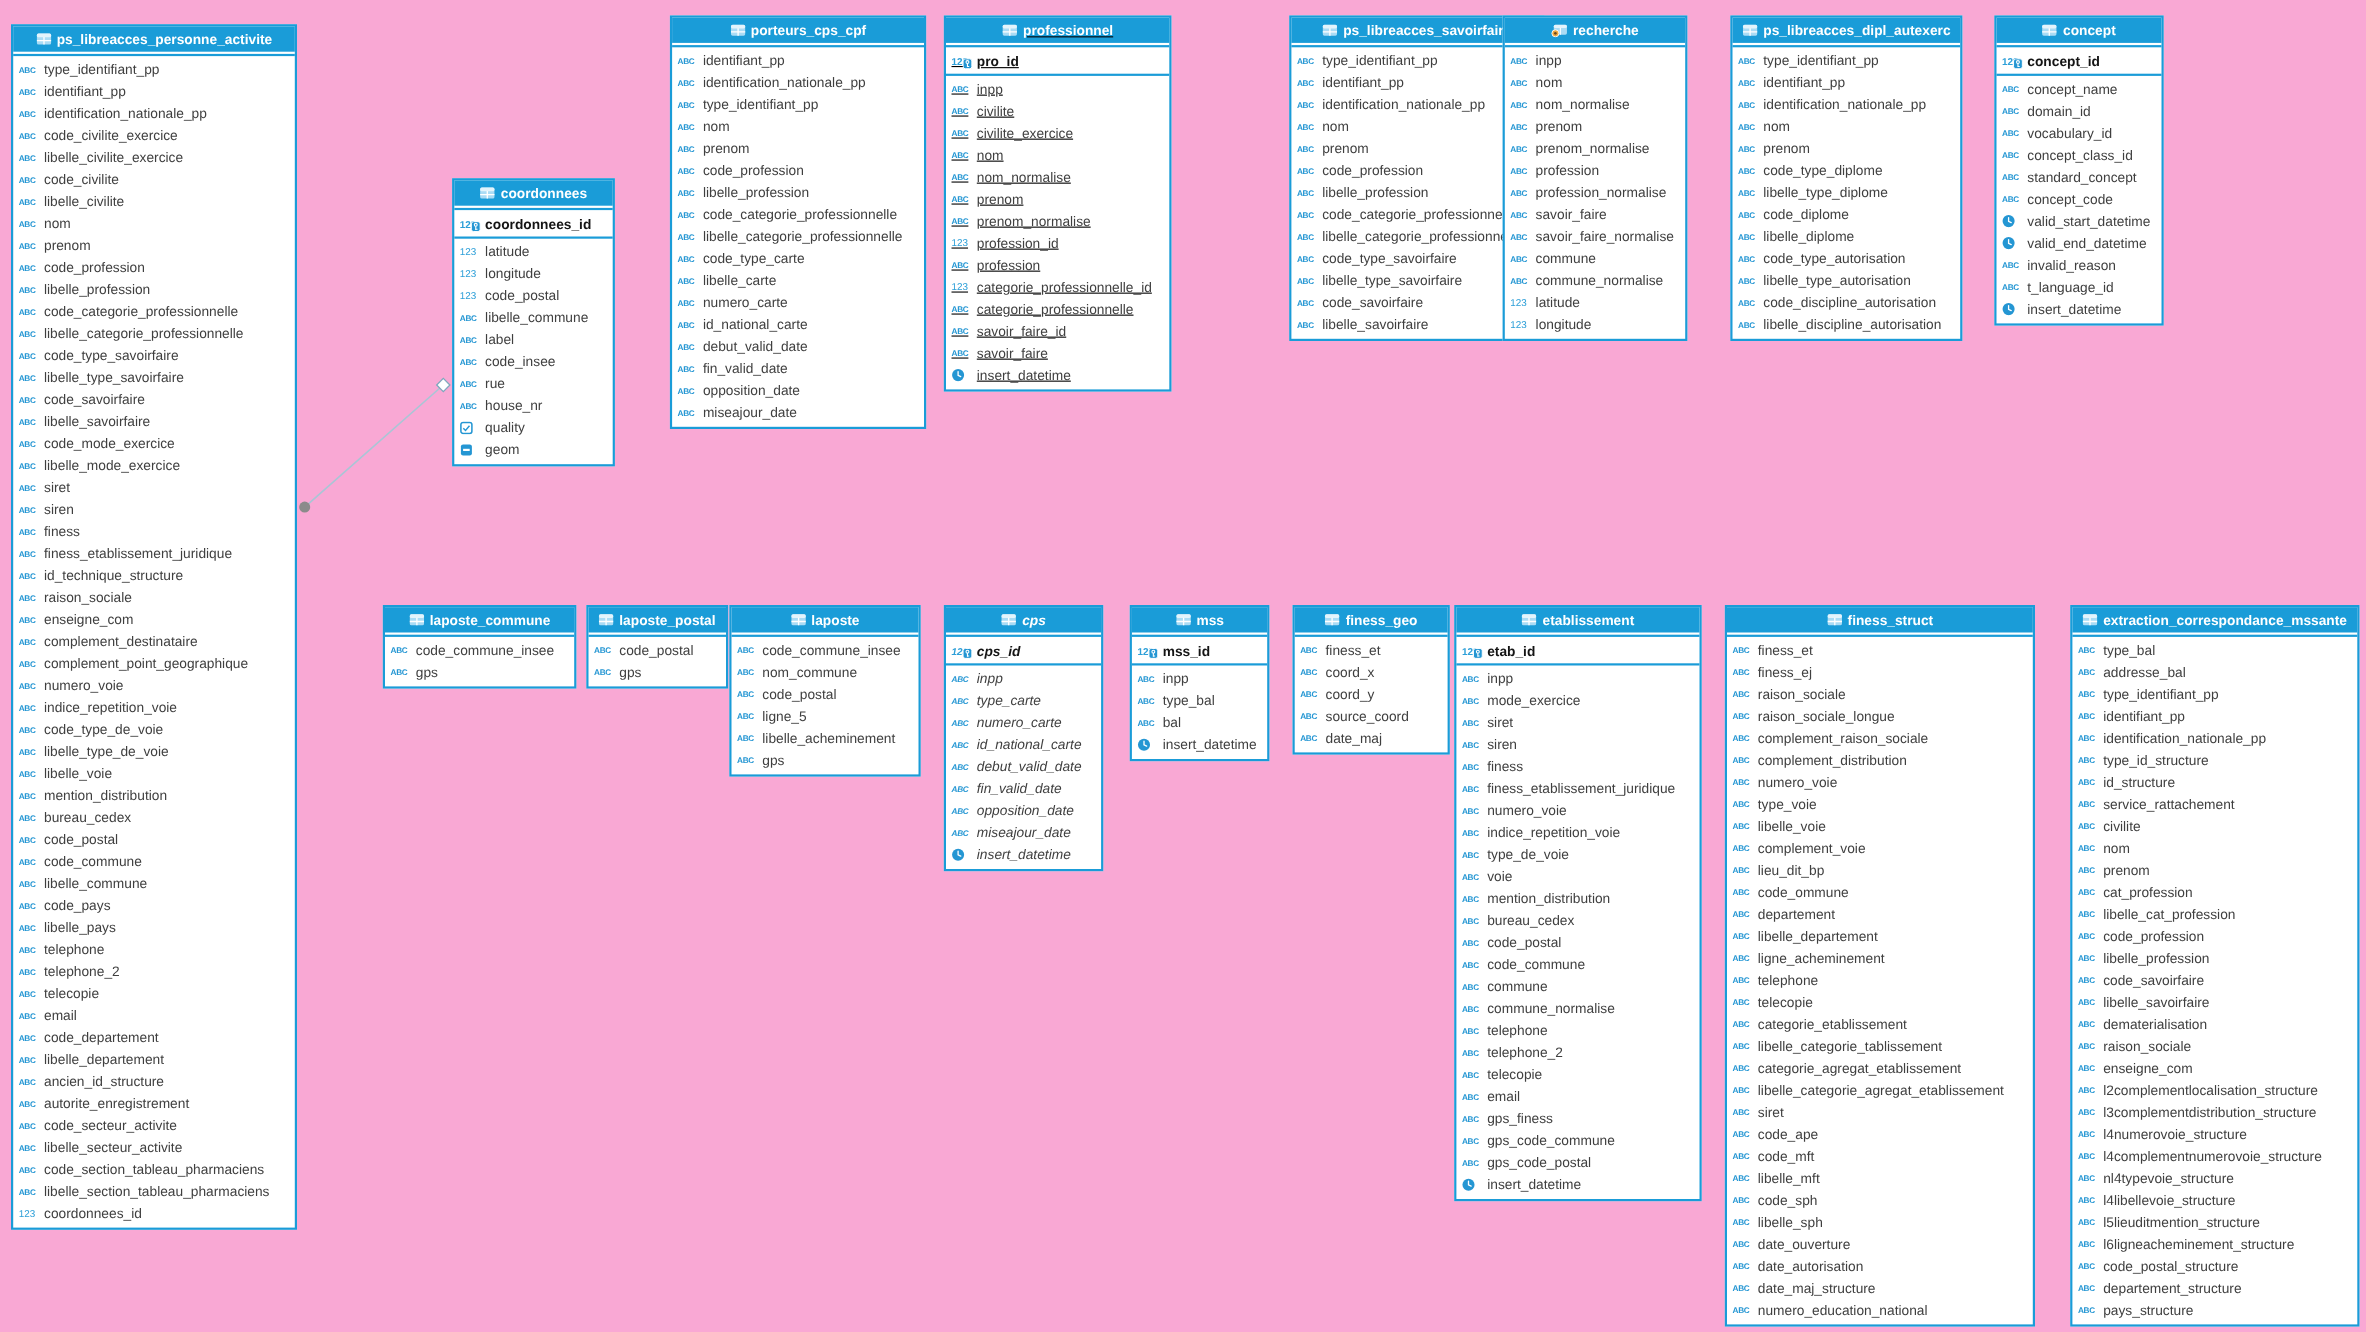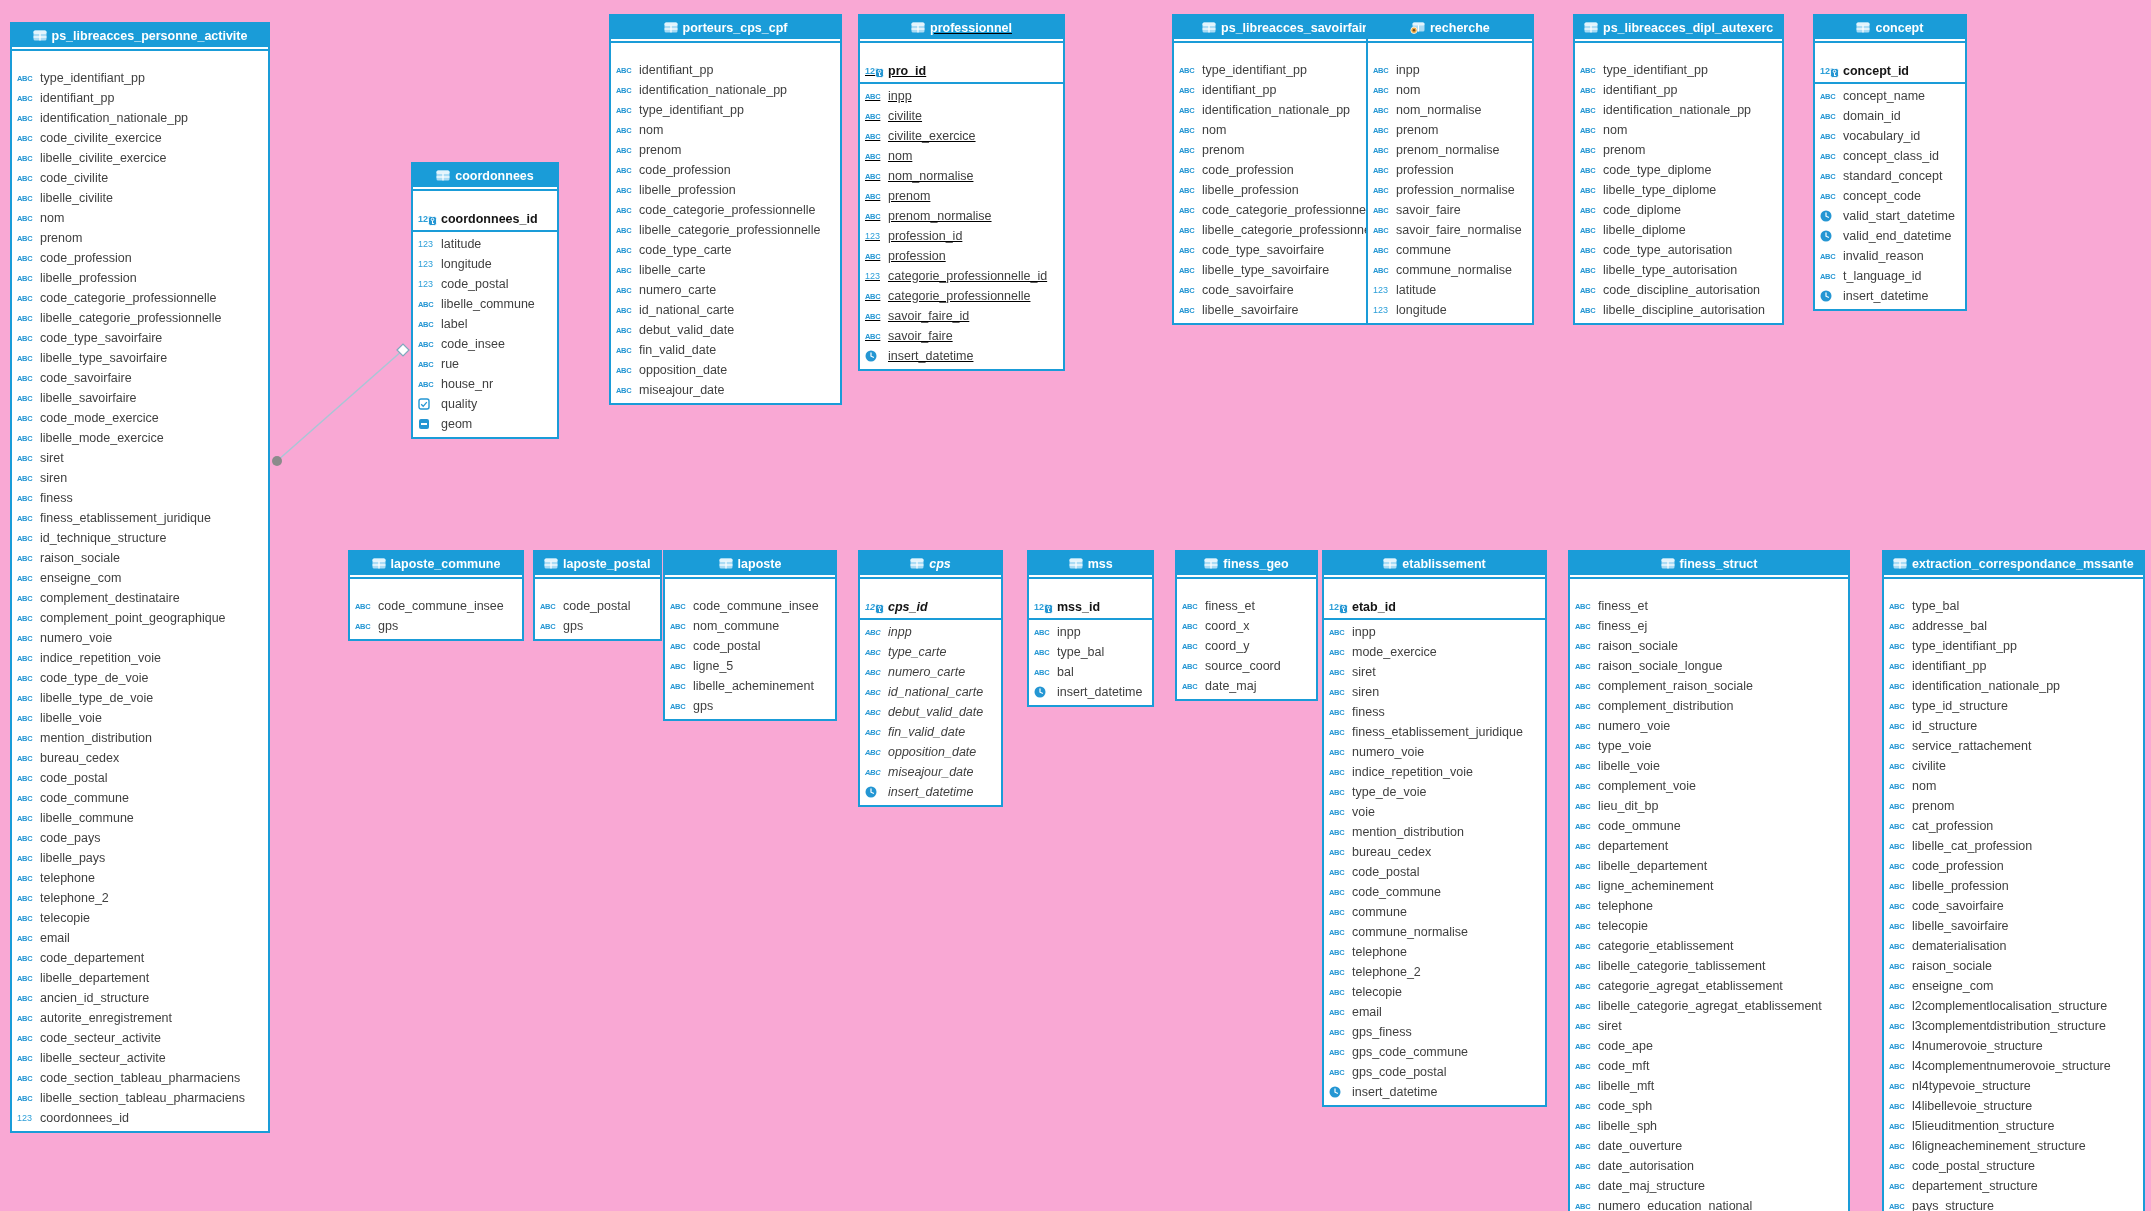--- a/index.html
+++ b/index.html
@@ -6,21 +6,21 @@
   html,body{margin:0;padding:0;background:#fff;}
   #canvas{position:relative;width:2151px;height:1211px;background:#f9a8d4;overflow:hidden;
           font-family:"Liberation Sans","DejaVu Sans",sans-serif;}
   #rel-layer{position:absolute;left:0;top:0;pointer-events:none;}
   .entity{position:absolute;background:#fff;border:2px solid #1a9cd8;box-sizing:border-box;}
   .entity-header{display:flex;align-items:center;justify-content:center;gap:5px;
           background:#1a9cd8;color:#fff;font-size:12.5px;font-weight:700;height:23px;
           padding:0 9px;white-space:nowrap;}
   .hicon{display:inline-flex;align-items:center;}
   .header-rule{height:2px;background:#1a9cd8;margin-top:2px;}
-  .entity-body{padding:17px 0 3px 0;}
+  .entity-body{padding:2px 0 3px 0;}
   .col-row{display:flex;align-items:center;height:20px;padding:0 10px 0 5px;white-space:nowrap;}
   .col-row.pk{font-weight:700;height:22px;border-bottom:2px solid #1a9cd8;margin-bottom:2px;}
   .ticon{position:relative;width:23px;flex:0 0 23px;display:inline-flex;align-items:center;}
   .abc{font-size:7.5px;font-weight:700;color:#2496d3;letter-spacing:-0.3px;}
   .n123{font-size:9px;font-weight:400;color:#2d9fd8;}
   .pkn{font-weight:700;}
   .keyb{position:absolute;left:10px;bottom:-2px;}
   .col-name{font-size:12.5px;color:#3f3f3f;}
   .col-row.pk .col-name{color:#141414;}
 </style>

